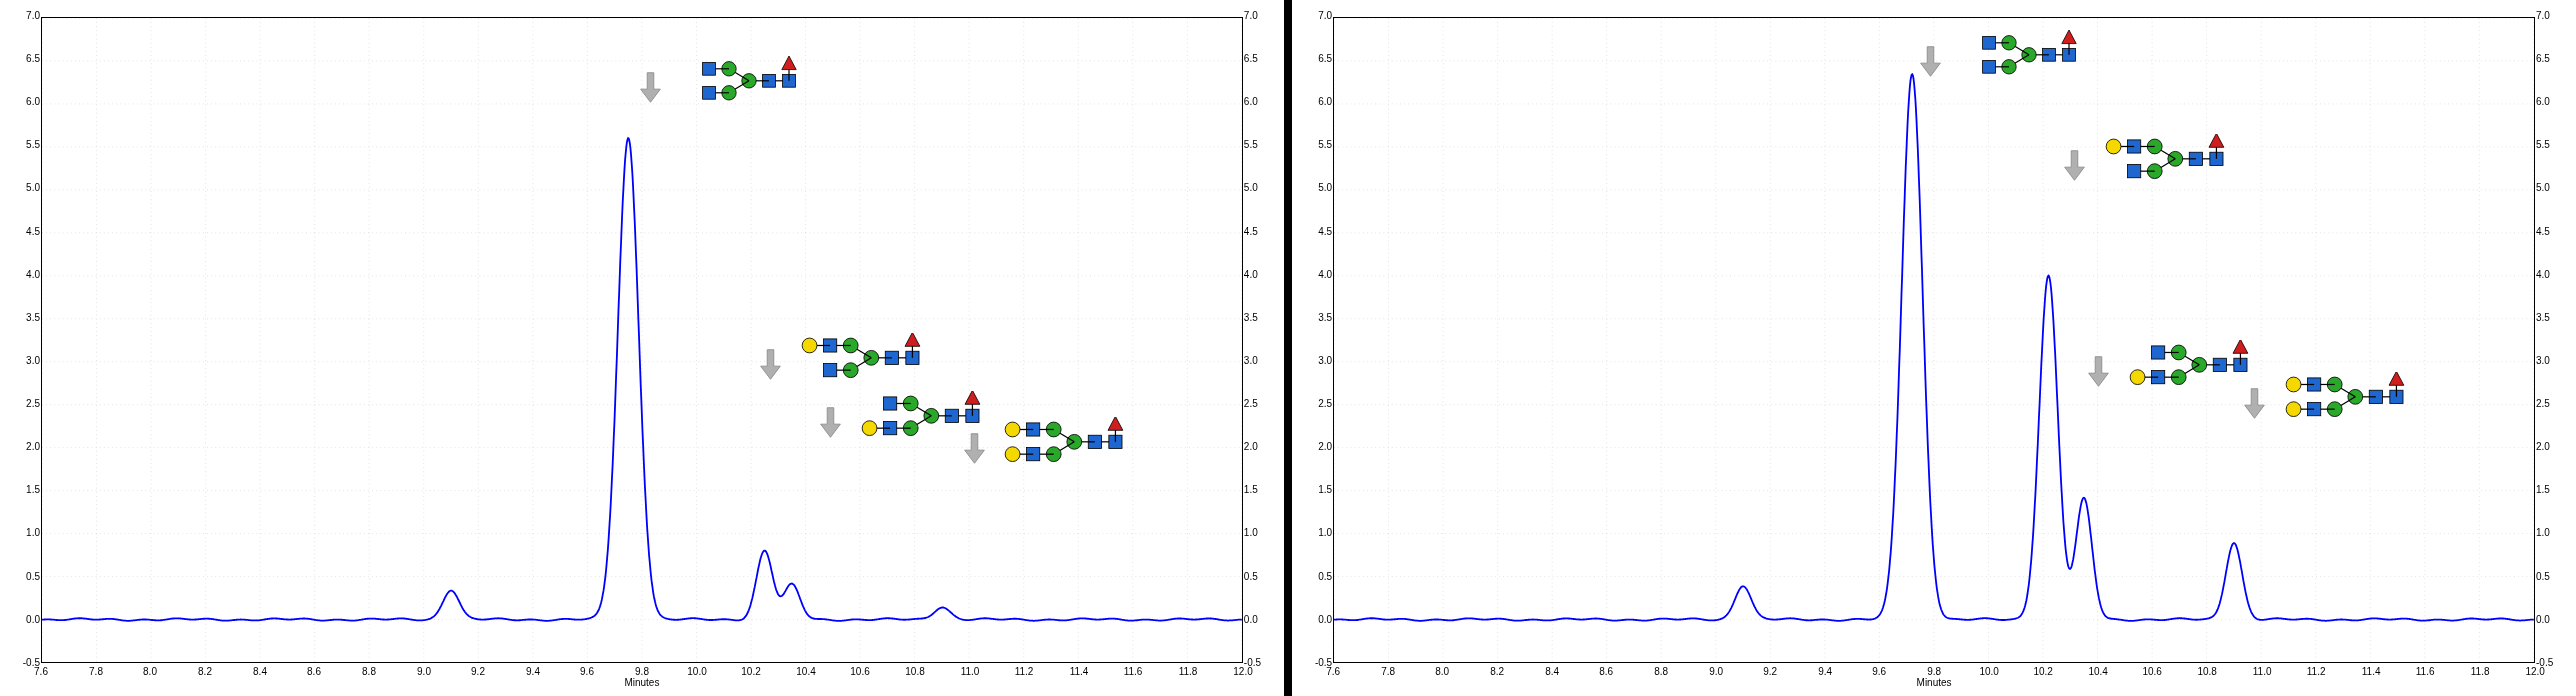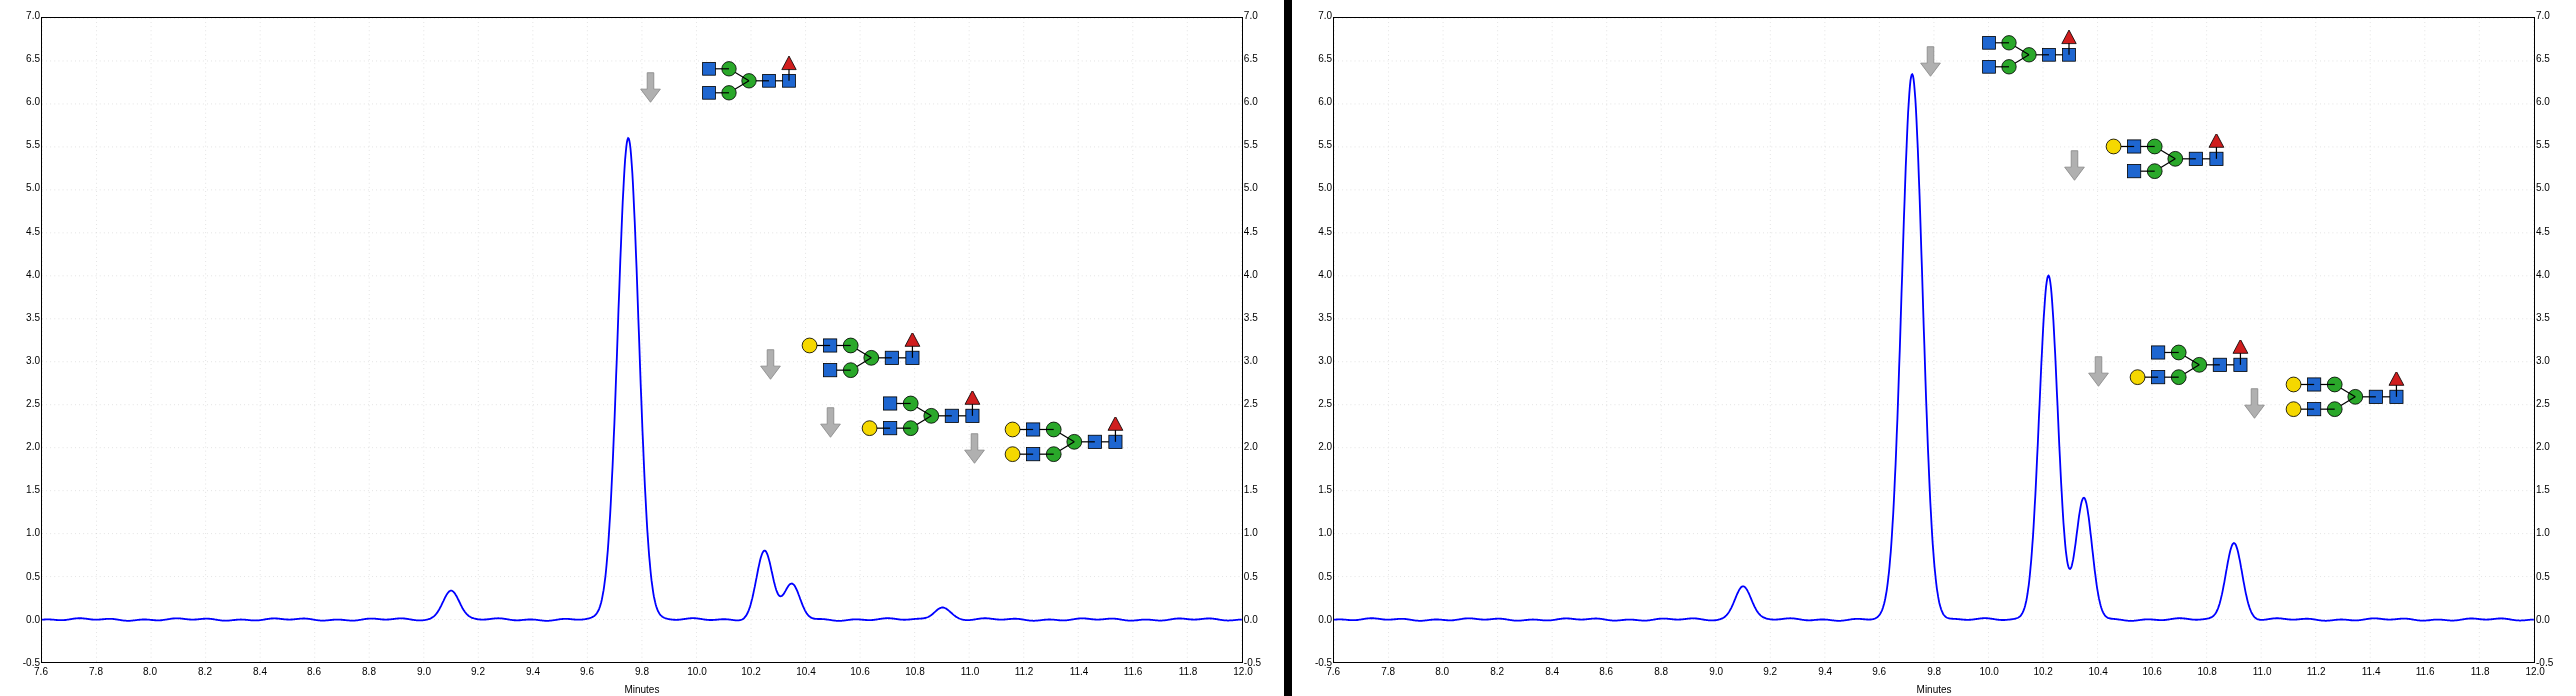--- a/index.html
+++ b/index.html
@@ -3,21 +3,21 @@
 <meta charset="utf-8">
 <style>
   * { box-sizing: border-box; margin: 0; padding: 0; }
   body { background: #000; display: flex; width: 2576px; height: 696px; }
   .panel { background: #fff; position: relative; height: 696px; }
   .panel-left { width: 1284px; }
   .divider { width: 8.3px; background: #000; height: 696px; }
   .panel-right { width: 1284px; }
   .plot-area { position: absolute; top: 16.5px; left: 41px; right: 41px; bottom: 33px; border: 0.8px solid #000; }
   .plot-svg { width: 100%; height: 100%; display: block; }
-  .xaxis-title { position: absolute; bottom: 1px; left: 50%; transform: translateX(-50%); font: 10px Arial, sans-serif; text-align: center; }
+  .xaxis-title { position: absolute; bottom: 8px; left: 50%; transform: translateX(-50%); font: 10px Arial, sans-serif; text-align: center; }
   .tick-label { position: absolute; font: 10px Arial, sans-serif; color: #000; }
   .y-tick-left { right: calc(100% - 40px); text-align: right; width: 33px; }
   .y-tick-right { left: calc(100% - 40px); text-align: left; width: 33px; }
   .x-tick { top: calc(100% - 30px); transform: translateX(-50%); }
   .glycan-group { position: absolute; display: flex; flex-direction: column; align-items: center; gap: 5px; }
   .arrow-down { width: 23px; height: 33px; }
   .glycan-svg { display: block; }
 </style>
 </head>
 <body>

